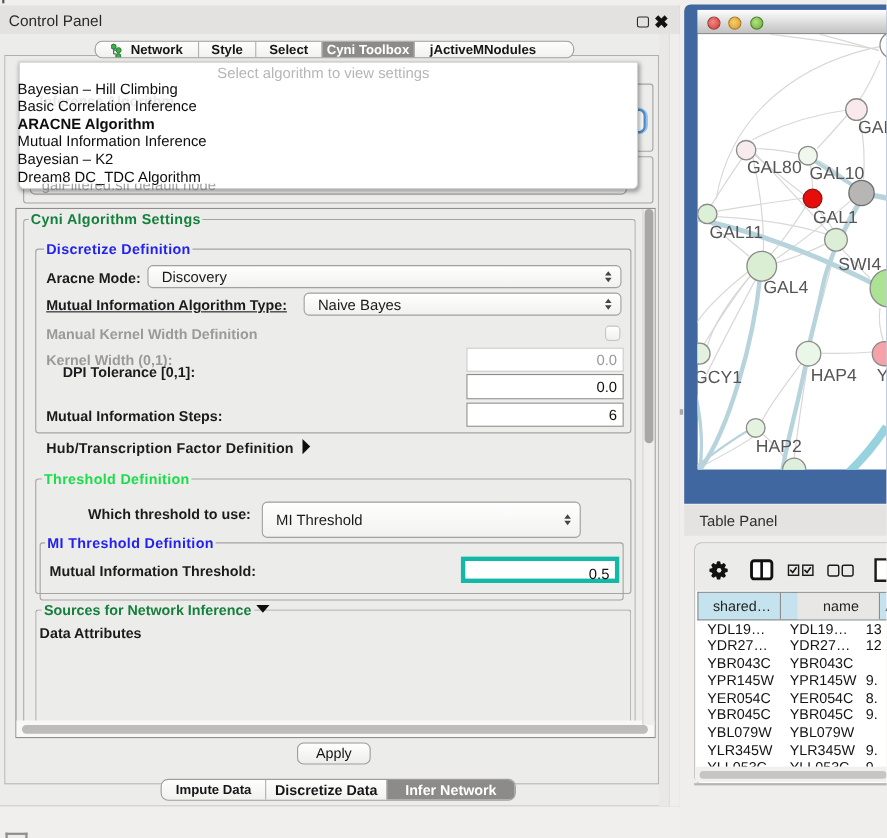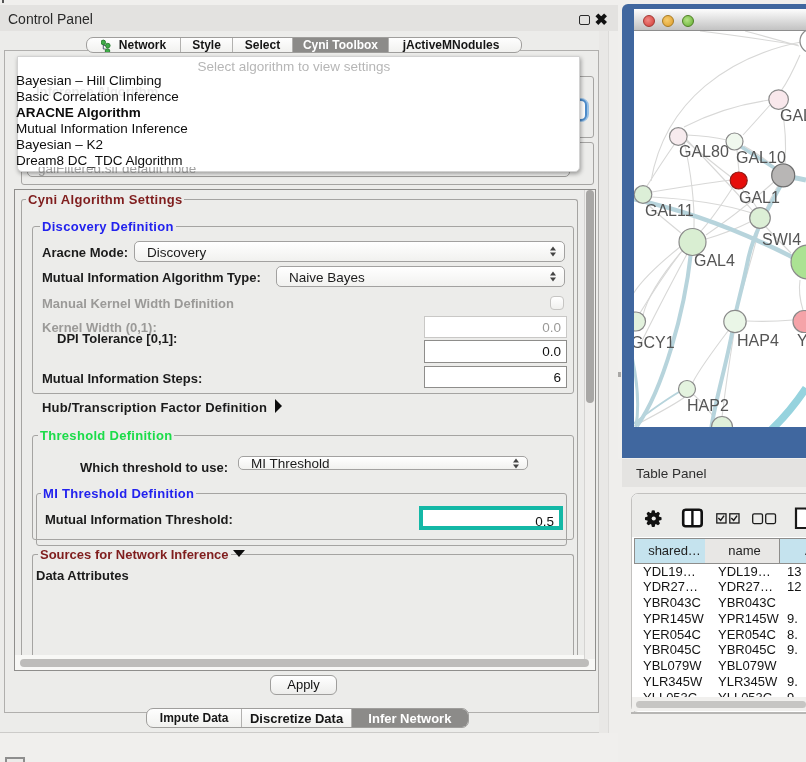--- a/index.html
+++ b/index.html
@@ -8,21 +8,21 @@
   .abs{position:absolute;}
   .lbl{position:absolute;font-size:13px;font-weight:bold;color:#1b1b1b;white-space:nowrap;}
   .dis{color:#9b9a98;}
   .combo{position:absolute;border:1px solid #a2a1a0;border-radius:5px;background:linear-gradient(#ffffff,#f1f1ef);box-sizing:border-box;}
   .combo .ctext{position:absolute;left:12px;top:50%;transform:translateY(-50%);font-size:13.5px;color:#1b1b1b;white-space:nowrap;}
   .arr{position:absolute;right:6px;top:50%;transform:translateY(-50%);width:10px;height:11px;}
   .arr:before{content:"";position:absolute;left:2px;top:0.5px;border-left:3.5px solid transparent;border-right:3.5px solid transparent;border-bottom:4.2px solid #444;}
   .arr:after{content:"";position:absolute;left:2px;bottom:0.5px;border-left:3.5px solid transparent;border-right:3.5px solid transparent;border-top:4.2px solid #444;}
   .field{position:absolute;box-sizing:border-box;background:#fff;font-size:13.5px;color:#111;text-align:right;padding-right:5px;}
   .grp{position:absolute;border:1px solid #a5a4a2;border-radius:3px;box-sizing:border-box;}
-  .grp>span{position:absolute;top:-7px;left:0;background:#ececea;padding:0 2px;font-size:13px;font-weight:bold;color:#7f1d1d;white-space:nowrap;line-height:14px;letter-spacing:0.3px;}
+  .grp>span{position:absolute;top:-7px;left:0;background:#ececea;padding:0 2px;font-size:13px;font-weight:bold;color:#15803d;white-space:nowrap;line-height:14px;letter-spacing:0.3px;}
   .seg{position:absolute;display:flex;box-sizing:border-box;border:1px solid #9f9e9c;border-radius:7px;background:linear-gradient(#fefefe,#f1f1ef);overflow:hidden;}
   .seg>div{display:flex;align-items:center;justify-content:center;font-size:12px;font-weight:bold;color:#161616;border-right:1px solid #b2b1af;box-sizing:border-box;white-space:nowrap;}
   .seg>div:last-child{border-right:none;}
   .seg>div.sel{background:#8c8b89;color:#fff;}
 </style>
 </head>
 <body>
 <div id="stage">
 
   <div class="abs" id="cpwin" style="left:0;top:5px;width:618px;height:728px;background:#ececea;border-right:1px solid #cccbc9;border-bottom:1px solid #cccbc9;box-sizing:border-box;"></div>
@@ -54,41 +54,41 @@
 
   <div class="seg" style="left:86px;top:37px;width:436px;height:16px;">
     <div style="width:94px;"><svg width="13" height="15" viewBox="0 0 13 15" style="margin-right:5px;margin-top:2px;">
           <path d="M2.3 3.5 V10 M2.3 6.5 H5 M2.3 10 H4.6" stroke="#5a6978" stroke-width="1.1" fill="none"></path>
           <circle cx="2.3" cy="3.4" r="2.3" fill="#3fae49" stroke="#267a2e" stroke-width=".9"></circle>
           <circle cx="6.8" cy="6.6" r="2.3" fill="#3fae49" stroke="#267a2e" stroke-width=".9"></circle>
           <circle cx="6.5" cy="12" r="2.3" fill="#3fae49" stroke="#267a2e" stroke-width=".9"></circle>
         </svg>Network</div>
     <div style="width:52px;">Style</div>
     <div style="width:60px;">Select</div>
-    <div class="sel" style="width:96px;">Cyni Toolbox</div>
+    <div class="sel" style="width:84px;">Cyni Toolbox</div>
     <div style="width:124px;">jActiveMNodules</div>
   </div>
 
   <div class="abs" style="left:14px;top:189px;width:582px;height:482px;border:1px solid #8f8e8c;background:#ececea;box-sizing:border-box;"></div>
 
   <div class="grp" style="left:21px;top:199px;width:557px;height:461px;border-bottom:none;border-bottom-left-radius:0;border-bottom-right-radius:0;">
       <span style="left:4px;">Cyni Algorithm Settings</span>
     </div>
 
   <div class="grp" style="left:32px;top:226px;width:542px;height:168px;">
-      <span style="left:7px;color:#2222ee;">Discovery Definition</span>
+      <span style="left:7px;color:#2222ee;">Discretize Definition</span>
     </div>
 
   <div class="lbl" style="left:42px;top:245px;">Aracne Mode:</div>
   <div class="combo" style="left:134px;top:241px;width:431px;height:21px;">
       <span class="ctext">Discovery</span>
       <span class="arr"></span>
     </div>
 
-  <div class="lbl" style="left:42px;top:270px;">Mutual Information Algorithm Type:</div>
+  <div class="lbl" style="left:42px;top:270px;text-decoration:underline;">Mutual Information Algorithm Type:</div>
   <div class="combo" style="left:276px;top:266px;width:289px;height:21px;">
       <span class="ctext">Naive Bayes</span>
       <span class="arr"></span>
     </div>
 
   <div class="lbl dis" style="left:42px;top:296px;">Manual Kernel Width Definition</div>
   <div class="abs" style="left:550px;top:296px;width:14px;height:14px;border:1px solid #c6c5c3;border-radius:4px;background:linear-gradient(#fff,#f0f0ee);box-sizing:border-box;"></div>
 
   <div class="lbl dis" style="left:42px;top:320px;">Kernel Width (0,1):</div>
   <div class="field" style="left:424px;top:316px;width:143px;height:22px;border:1px solid #c9c8c6;color:#9b9a98;line-height:21.5px;">0.0</div>
@@ -100,21 +100,21 @@
   <div class="field" style="left:424px;top:366px;width:143px;height:22px;border:1px solid #8e8d8b;line-height:21.5px;">6</div>
 
   <div class="lbl" style="left:42px;top:400px;letter-spacing:0.2px;">Hub/Transcription Factor Definition</div>
   <div class="abs" style="left:275px;top:399px;width:0;height:0;border-top:7px solid transparent;border-bottom:7px solid transparent;border-left:7.5px solid #0d0d0d;"></div>
 
   <div class="grp" style="left:32px;top:435px;width:542px;height:105px;">
       <span style="left:5px;color:#1bdc49;">Threshold Definition</span>
     </div>
 
   <div class="lbl" style="left:80px;top:460px;">Which threshold to use:</div>
-  <div class="combo" style="left:238px;top:456px;width:290px;height:14px;">
+  <div class="combo" style="left:238px;top:456px;width:290px;height:33px;">
       <span class="ctext">MI Threshold</span>
       <span class="arr"></span>
     </div>
 
   <div class="grp" style="left:36px;top:493px;width:531px;height:53px;">
       <span style="left:4px;color:#2222ee;">MI Threshold Definition</span>
     </div>
   <div class="lbl" style="left:45px;top:512px;">Mutual Information Threshold:</div>
   <div class="field" style="left:419px;top:506px;width:144px;height:24px;border:4px solid #14b8a6;line-height:23.5px;">0.5</div>
 
@@ -257,21 +257,21 @@
       <path d="M 87.3 25 l 2.4 2.4 l 3.4 -4.8" stroke-width="1.5"></path>
       <path d="M 100.3 25 l 2.4 2.4 l 3.4 -4.8" stroke-width="1.5"></path>
       <rect x="121.7" y="20.8" width="9.8" height="9.8" rx="1.5"></rect>
       <rect x="134.7" y="20.8" width="9.8" height="9.8" rx="1.5"></rect>
       <path d="M 165 15.5 h 10 l 5 5 v 14.5 h -15 z" stroke-width="2.2" fill="#fff"></path>
     </g>
   </svg>
 
   <div class="abs" style="left:634px;top:538px;width:172px;height:26px;border:1px solid #8e8d8b;border-right:none;box-sizing:border-box;background:#c5e3ee;font-size:13px;color:#222;">
     <div style="position:absolute;left:0;top:0;width:74px;height:24px;border-right:1.5px solid #8e8d8b;text-align:center;line-height:23px;text-indent:5px;">shared…</div>
-    <div style="position:absolute;left:70px;top:0;width:74px;height:24px;border-right:1.5px solid #8e8d8b;background:#e8e7e5;text-align:center;line-height:23px;text-indent:5px;">name</div>
+    <div style="position:absolute;left:90px;top:0;width:74px;height:24px;border-right:1.5px solid #8e8d8b;background:#e8e7e5;text-align:center;line-height:23px;text-indent:5px;">name</div>
     <div style="position:absolute;left:170px;top:0;width:10px;height:24px;line-height:23px;">Av</div>
   </div>
 
   <div class="abs" style="left:634px;top:561.5px;width:172px;height:135px;font-size:13px;color:#141414;overflow:hidden;">
     <div style="position:absolute;left:9px;top:2px;line-height:15.8px;">YDL19…<br>YDR27…<br>YBR043C<br>YPR145W<br>YER054C<br>YBR045C<br>YBL079W<br>YLR345W<br>YLL053C</div>
     <div style="position:absolute;left:84px;top:2px;line-height:15.8px;">YDL19…<br>YDR27…<br>YBR043C<br>YPR145W<br>YER054C<br>YBR045C<br>YBL079W<br>YLR345W<br>YLL053C</div>
     <div style="position:absolute;left:153px;top:2px;line-height:15.8px;">13<br>12<br><br>9.<br>8.<br>9.<br><br>9.<br>9.</div>
   </div>
 
   <div class="abs" style="left:632px;top:696.5px;width:174px;height:14px;background:#f1f0ee;"></div>

